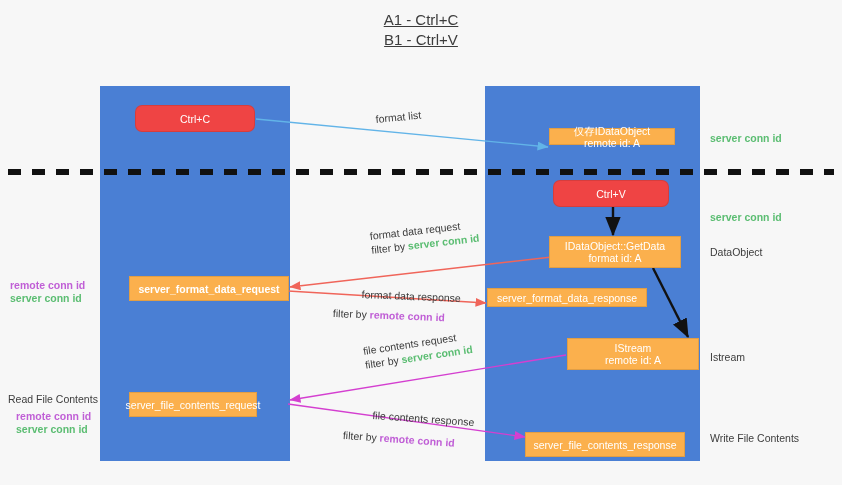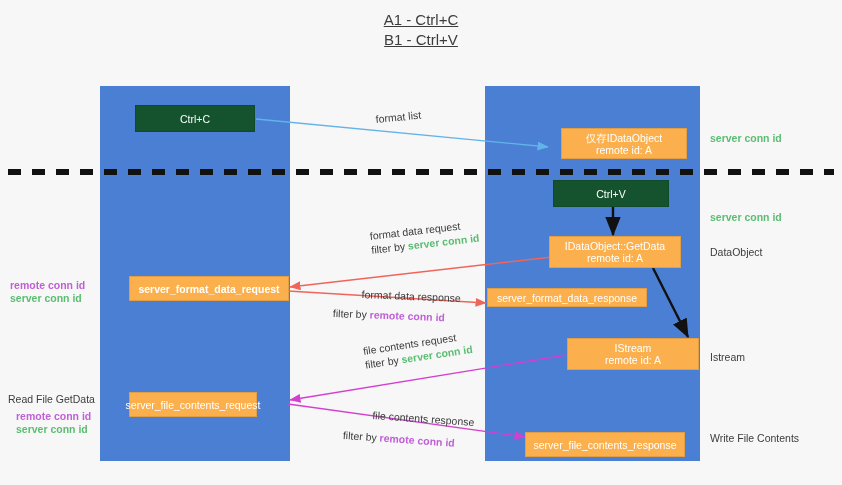--- a/index.html
+++ b/index.html
@@ -36,21 +36,21 @@
   
   .box{
     box-sizing:border-box;
     display:flex;align-items:center;justify-content:center;
     text-align:center;
     color:#ffffff;
     font-size:10.5px;line-height:12px;
     white-space:pre;
     border:1px solid rgba(0,0,0,.10);
   }
-  .box.green{background:#14532d;}
+  .box.green{background:#ef4444;border-radius:7px;}
   .box.orange{background:#fbb04d;}
 
   
   .lbl{font-size:10.5px;line-height:13px;white-space:pre;}
   .lbl.dark{color:#3c3c3c;}
   .green-t{color:#5bbd72;font-weight:bold;}
   .magenta-t{color:#c05fd6;font-weight:bold;}
 
   
   .rot{transform-origin:left top;}
@@ -107,27 +107,27 @@
 
     <path d="M288,291 L486,303" stroke="#f0655a" stroke-width="1.4" fill="none" marker-end="url(#ah-red)"></path>
 
     <path d="M566,355 L290,400" stroke="#d43fd0" stroke-width="1.4" fill="none" marker-end="url(#ah-mag)"></path>
 
     <path d="M288,404 L525,437" stroke="#d43fd0" stroke-width="1.4" fill="none" marker-end="url(#ah-mag)"></path>
   </svg>
 
   <div class="abs box green" style="left:135px;top:105px;width:120px;height:27px;">Ctrl+C</div>
 
-  <div class="abs box orange" style="left:549px;top:128px;width:126px;height:31px;margin-left:12px;">仅存IDataObject
+  <div class="abs box orange" style="left:549px;top:128px;width:126px;height:17px;">仅存IDataObject
 remote id: A</div>
 
   <div class="abs box green" style="left:553px;top:180px;width:116px;height:27px;">Ctrl+V</div>
 
   <div class="abs box orange" style="left:549px;top:236px;width:132px;height:32px;">IDataObject::GetData
-remote id: A</div>
+format id: A</div>
 
   <div class="abs box orange" style="left:567px;top:338px;width:132px;height:32px;">IStream
 remote id: A</div>
 
   <div class="abs box orange" style="left:129px;top:276px;width:160px;height:25px;font-weight:bold;">server_format_data_request</div>
 
   <div class="abs box orange" style="left:487px;top:288px;width:160px;height:19px;">server_format_data_response</div>
 
   <div class="abs box orange" style="left:129px;top:392px;width:128px;height:25px;">server_file_contents_request</div>
 
@@ -163,20 +163,20 @@
 
   <div class="abs lbl dark" style="left:710px;top:351px;">Istream</div>
 
   <div class="abs lbl dark" style="left:710px;top:432px;text-align:right;">Write File Contents</div>
 
   <div class="abs" style="left:10px;top:279px;text-align:left;">
     <div class="lbl magenta-t">remote conn id</div>
     <div class="lbl green-t">server conn id</div>
   </div>
 
-  <div class="abs lbl dark" style="left:8px;top:393px;">Read File GetData</div>
+  <div class="abs lbl dark" style="left:8px;top:393px;">Read File Contents</div>
 
   <div class="abs" style="left:16px;top:410px;text-align:left;">
     <div class="lbl magenta-t">remote conn id</div>
     <div class="lbl green-t">server conn id</div>
   </div>
 
 </div>
 
 </body></html>

